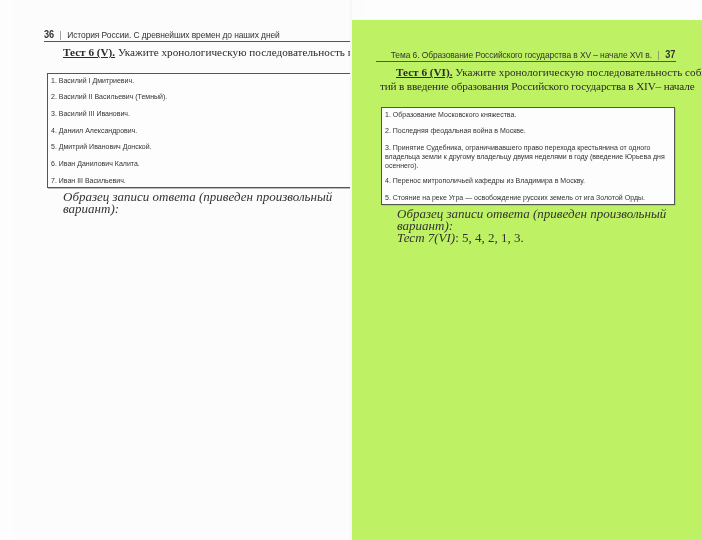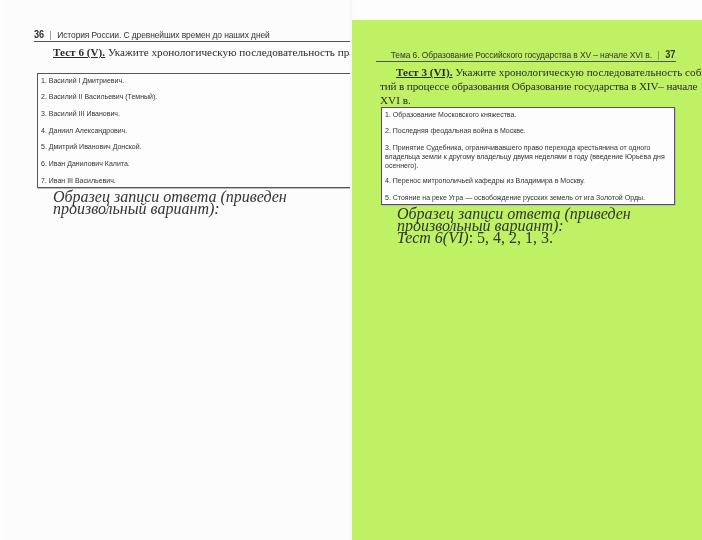--- a/index.html
+++ b/index.html
@@ -1,29 +1,29 @@
 <!DOCTYPE html>
 <html><head>
 <meta charset="utf-8">
 <style>
   html, body { margin:0; padding:0; }
   body { width:702px; height:540px; background:#fdfdfd; position:relative; overflow:hidden; font-family:"Liberation Serif", serif; color:#2a2a2a; }
   .page { position:absolute; top:0; height:540px; }
-  .page-left { left:4px; width:351px; background:#fcfcfc; }
+  .page-left { left:14px; width:351px; background:#fcfcfc; }
   .page-right { left:352px; width:351px; background:#bef264;margin-top:20px; }
   .spine { position:absolute; left:350px; top:0; width:2px; height:540px; background:linear-gradient(to right,#f2f2f2,#fafafa); }
   .running-head { position:absolute; top:29px; font-family:"Liberation Sans", sans-serif; font-size:9.2px; color:#333; white-space:nowrap; letter-spacing:-0.1px; transform:scaleX(0.92); }
   .running-head .num { font-weight:bold; font-size:10px; }
   .running-head .sep { color:#777; margin:0 6px; }
   .head-rule { position:absolute; top:41px; height:1px; background:#555; }
   .task { position:absolute; font-size:11.2px; line-height:14px; color:#2b2b2b; text-align:justify; }
   .task .lead { font-weight:bold;text-decoration:underline; }
   .box { position:absolute; border:1px solid #555; background:#fdfdfd; box-shadow:1px 1px 0 #bbb; }
   .box-item { font-family:"Liberation Sans", sans-serif; font-size:7px; color:#333; padding-left:3px; line-height:9px; white-space:nowrap; }
-  .answer { position:absolute; font-style:italic; font-size:16px; line-height:12px; color:#333; }
+  .answer { position:absolute; font-style:italic; font-size:13px; line-height:12px; color:#333; }
   .answer .seq { font-style:normal; }
 </style>
 </head>
 <body>
 
 <div class="page page-left">
   <div class="running-head" style="left:30px; transform-origin:left center;">
     <span class="num">36</span><span class="sep">|</span><span>История России. С древнейших времен до наших дней</span>
   </div>
   <div class="head-rule" style="left:30px; width:320px;"></div>
@@ -49,34 +49,33 @@
 
 <div class="spine"></div>
 
 <div class="page page-right">
   <div class="running-head" style="right:28px; transform-origin:right center;">
     <span>Тема 6. Образование Российского государства в XV – начале XVI в.</span><span class="sep">|</span><span class="num">37</span>
   </div>
   <div class="head-rule" style="left:24px; width:300px;"></div>
 
   <div class="task" style="left:28px; top:45px; width:296px;">
-    <div style="padding-left:16px; white-space:nowrap;"><span class="lead">Тест 3 (VI).</span><span> Укажите хронологическую последовательность собы-</span></div>
-    <div style="white-space:nowrap; letter-spacing:-0.15px;">тий в процессе образования Образование государства в XIV– начале</div>
-    <div>XVI в.</div>
+    <div style="padding-left:16px; white-space:nowrap;"><span class="lead">Тест 6 (VI).</span><span> Укажите хронологическую последовательность собы-</span></div>
+    <div style="white-space:nowrap; letter-spacing:-0.15px;">тий в введение образования Российского государства в XIV– начале</div>
   </div>
 
   <div class="box" style="left:29px; top:87px; width:292px; height:96px;">
     <div class="box-item" style="position:absolute; top:2px;">1. Образование Московского княжества.</div>
     <div class="box-item" style="position:absolute; top:18px;">2. Последняя феодальная война в Москве.</div>
     <div style="position:absolute; top:35px;">
       <div class="box-item">3. Принятие Судебника, ограничивавшего право перехода крестьянина от одного</div>
       <div class="box-item">владельца земли к другому владельцу двумя неделями в году (введение Юрьева дня</div>
       <div class="box-item">осеннего).</div>
     </div>
     <div class="box-item" style="position:absolute; top:68px;">4. Перенос митрополичьей кафедры из Владимира в Москву.</div>
     <div class="box-item" style="position:absolute; top:85px;">5. Стояние на реке Угра — освобождение русских земель от ига Золотой Орды.</div>
   </div>
 
   <div class="answer" style="left:45px; top:188px;">
     <div>Образец записи ответа (приведен произвольный вариант):</div>
-    <div><span>Тест 6(VI)</span><span class="seq">: 5, 4, 2, 1, 3.</span></div>
+    <div><span>Тест 7(VI)</span><span class="seq">: 5, 4, 2, 1, 3.</span></div>
   </div>
 </div>
 
 </body></html>

